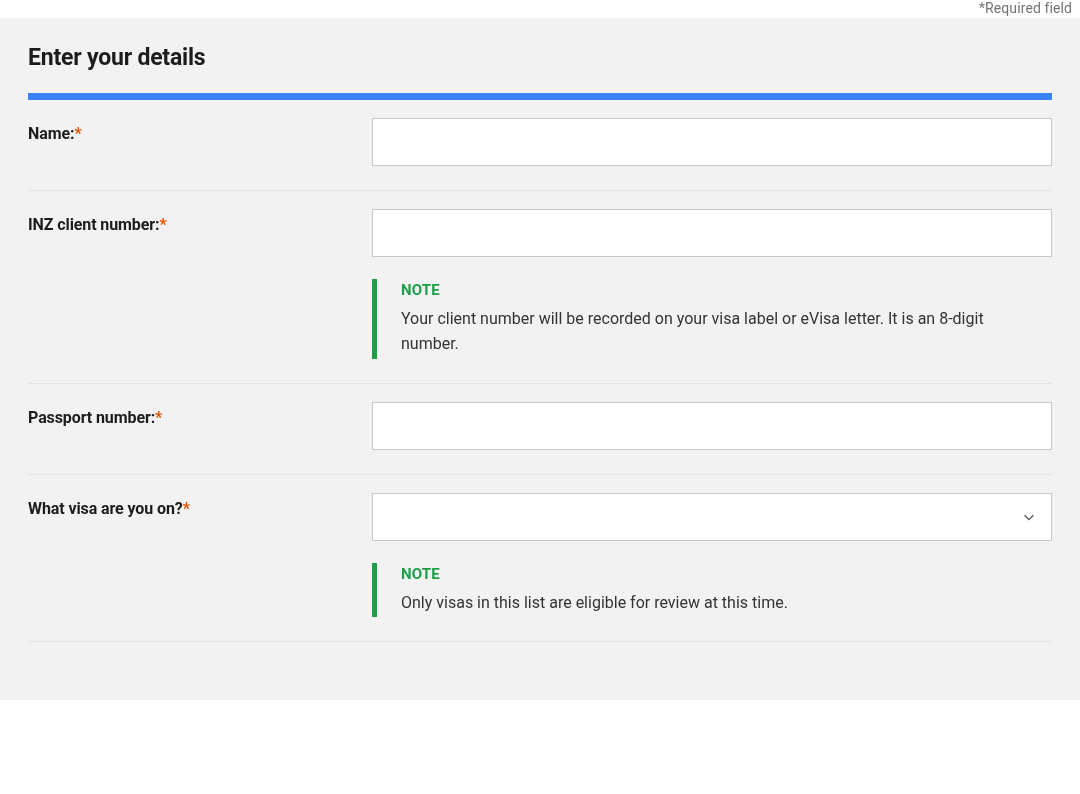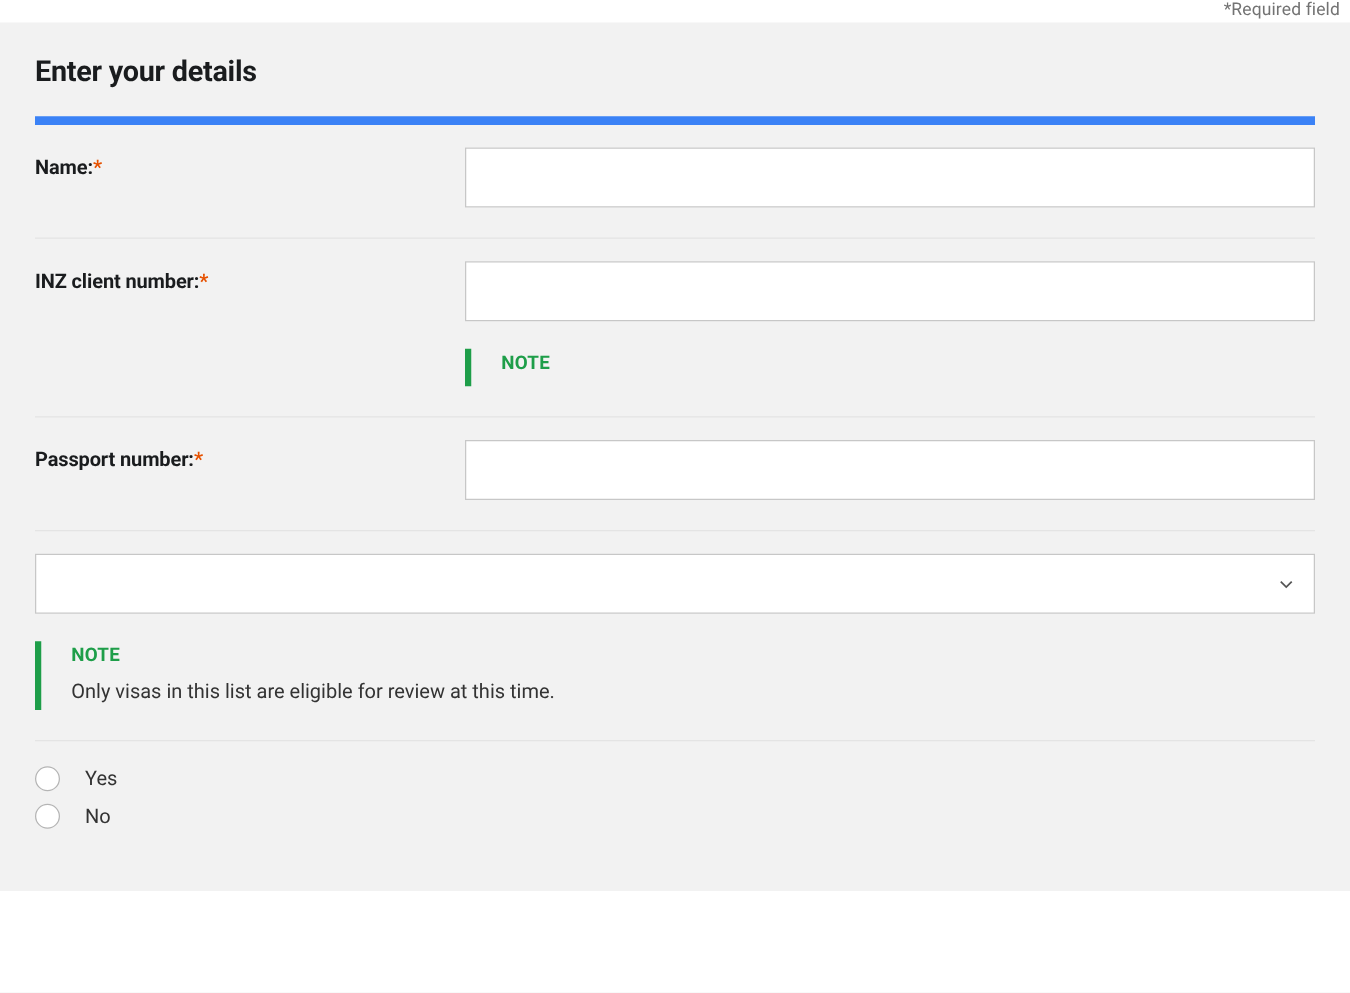--- a/index.html
+++ b/index.html
@@ -135,35 +135,39 @@
   <div class="row">
     <div class="label-col">
       <label><span>INZ client number:</span><span class="required">*</span></label>
     </div>
     <div class="field-col">
       <input type="text" class="text-input" value="" style="">
       <div class="note-box">
         <div class="note-bar"></div>
         <div class="note-body">
           <div class="note-label">NOTE</div>
+          <div class="note-text">Your client number will be recorded on your visa label or eVisa letter. It is an 8-digit number.</div>
         </div>
       </div>
     </div>
   </div>
 
   <div class="row">
     <div class="label-col">
       <label><span>Passport number:</span><span class="required">*</span></label>
     </div>
     <div class="field-col">
       <input type="text" class="text-input" value="" style="">
     </div>
   </div>
 
   <div class="row">
+    <div class="label-col">
+      <label><span>What visa are you on?</span><span class="required">*</span></label>
+    </div>
     <div class="field-col">
       <div class="select-wrap">
         <div class="select-box">
           <span></span>
         </div>
         <span class="chevron">
           <svg viewBox="0 0 16 16" width="14" height="14" fill="none" stroke="#555" stroke-width="1.6">
               <polyline points="3,6 8,11 13,6"></polyline>
             </svg>
         </span>
@@ -172,27 +176,15 @@
         <div class="note-bar"></div>
         <div class="note-body">
           <div class="note-label">NOTE</div>
           <div class="note-text">Only visas in this list are eligible for review at this time.</div>
         </div>
       </div>
     </div>
   </div>
 
   <div class="row last">
-    <div class="field-col">
-      <div class="radio-group">
-        <div class="radio-item">
-          <span class="radio-circle"></span>
-          <span class="radio-label">Yes</span>
-        </div>
-        <div class="radio-item">
-          <span class="radio-circle"></span>
-          <span class="radio-label">No</span>
-        </div>
-      </div>
-    </div>
   </div>
 
 </div>
 
 </body></html>

